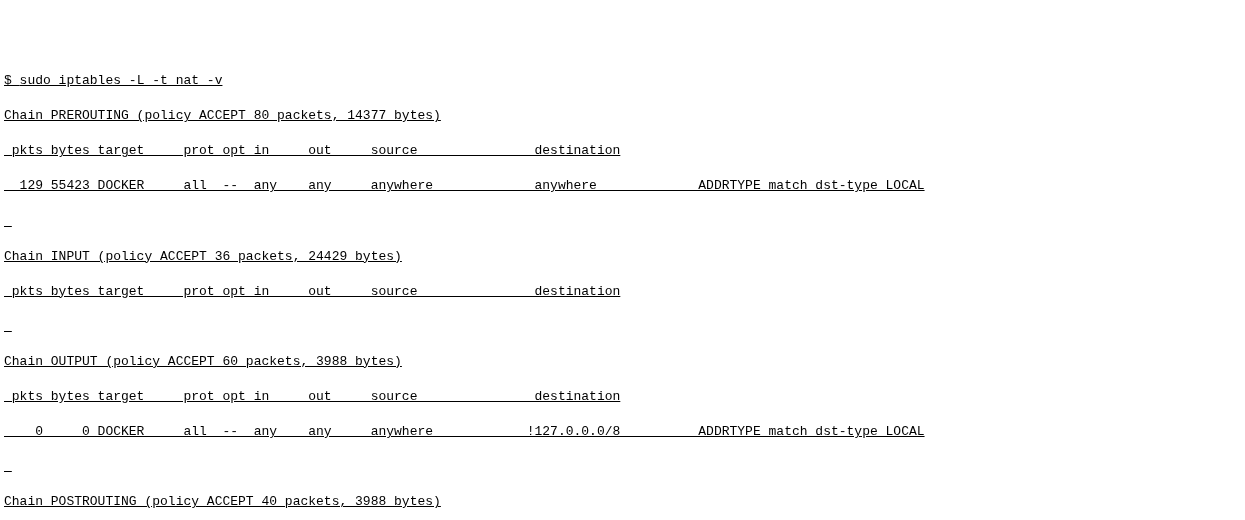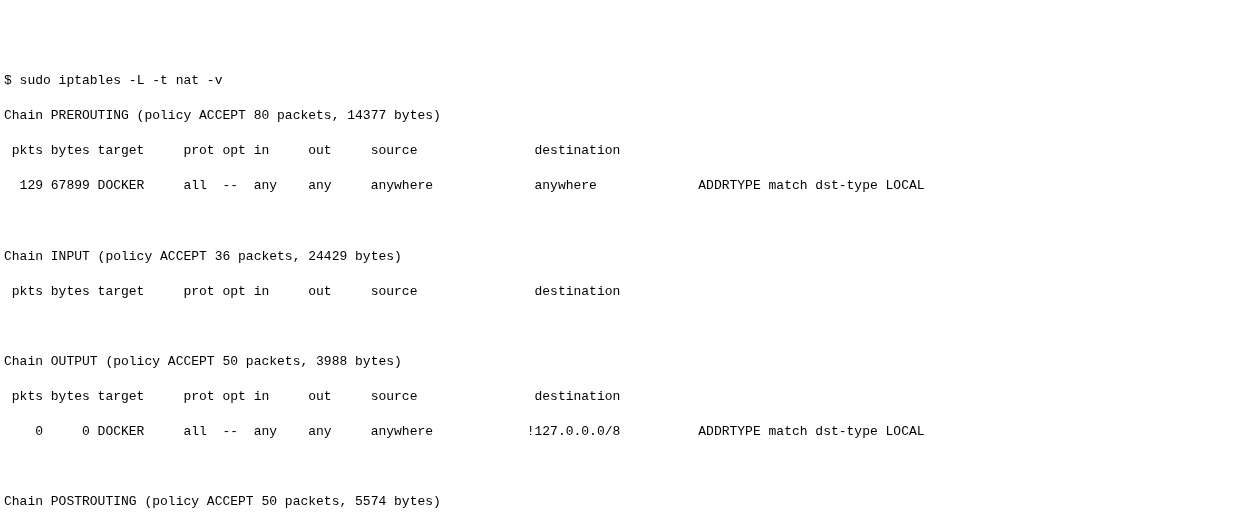--- a/index.html
+++ b/index.html
@@ -11,40 +11,41 @@
       font-family: "Menlo", "Monaco", "Consolas", "Courier New", monospace;
       font-size: 13px;
       line-height: 1.35;
       background: #ffffff;
       color: #000000;
       padding: 2px 4px;
       white-space: pre;
     }
     .line {
       white-space: pre;
+      text-decoration: underline;
     }
   </style>
 </head>
 <body>
 
 
 
 <div class="line"><span>$ </span><span>sudo iptables -L -t nat -v</span></div>
 <div class="line">Chain PREROUTING (policy ACCEPT 80 packets, 14377 bytes)</div>
 <div class="line"> pkts bytes target     prot opt in     out     source               destination</div>
-<div class="line">  129 67899 DOCKER     all  --  any    any     anywhere             anywhere             ADDRTYPE match dst-type LOCAL</div>
+<div class="line">  129 55423 DOCKER     all  --  any    any     anywhere             anywhere             ADDRTYPE match dst-type LOCAL</div>
 <div class="line"> </div>
 <div class="line">Chain INPUT (policy ACCEPT 36 packets, 24429 bytes)</div>
 <div class="line"> pkts bytes target     prot opt in     out     source               destination</div>
 <div class="line"> </div>
-<div class="line">Chain OUTPUT (policy ACCEPT 50 packets, 3988 bytes)</div>
+<div class="line">Chain OUTPUT (policy ACCEPT 60 packets, 3988 bytes)</div>
 <div class="line"> pkts bytes target     prot opt in     out     source               destination</div>
 <div class="line">    0     0 DOCKER     all  --  any    any     anywhere            !127.0.0.0/8          ADDRTYPE match dst-type LOCAL</div>
 <div class="line"> </div>
-<div class="line">Chain POSTROUTING (policy ACCEPT 50 packets, 5574 bytes)</div>
+<div class="line">Chain POSTROUTING (policy ACCEPT 40 packets, 3988 bytes)</div>
 
 
 
 
 
 
 
 
 
 

